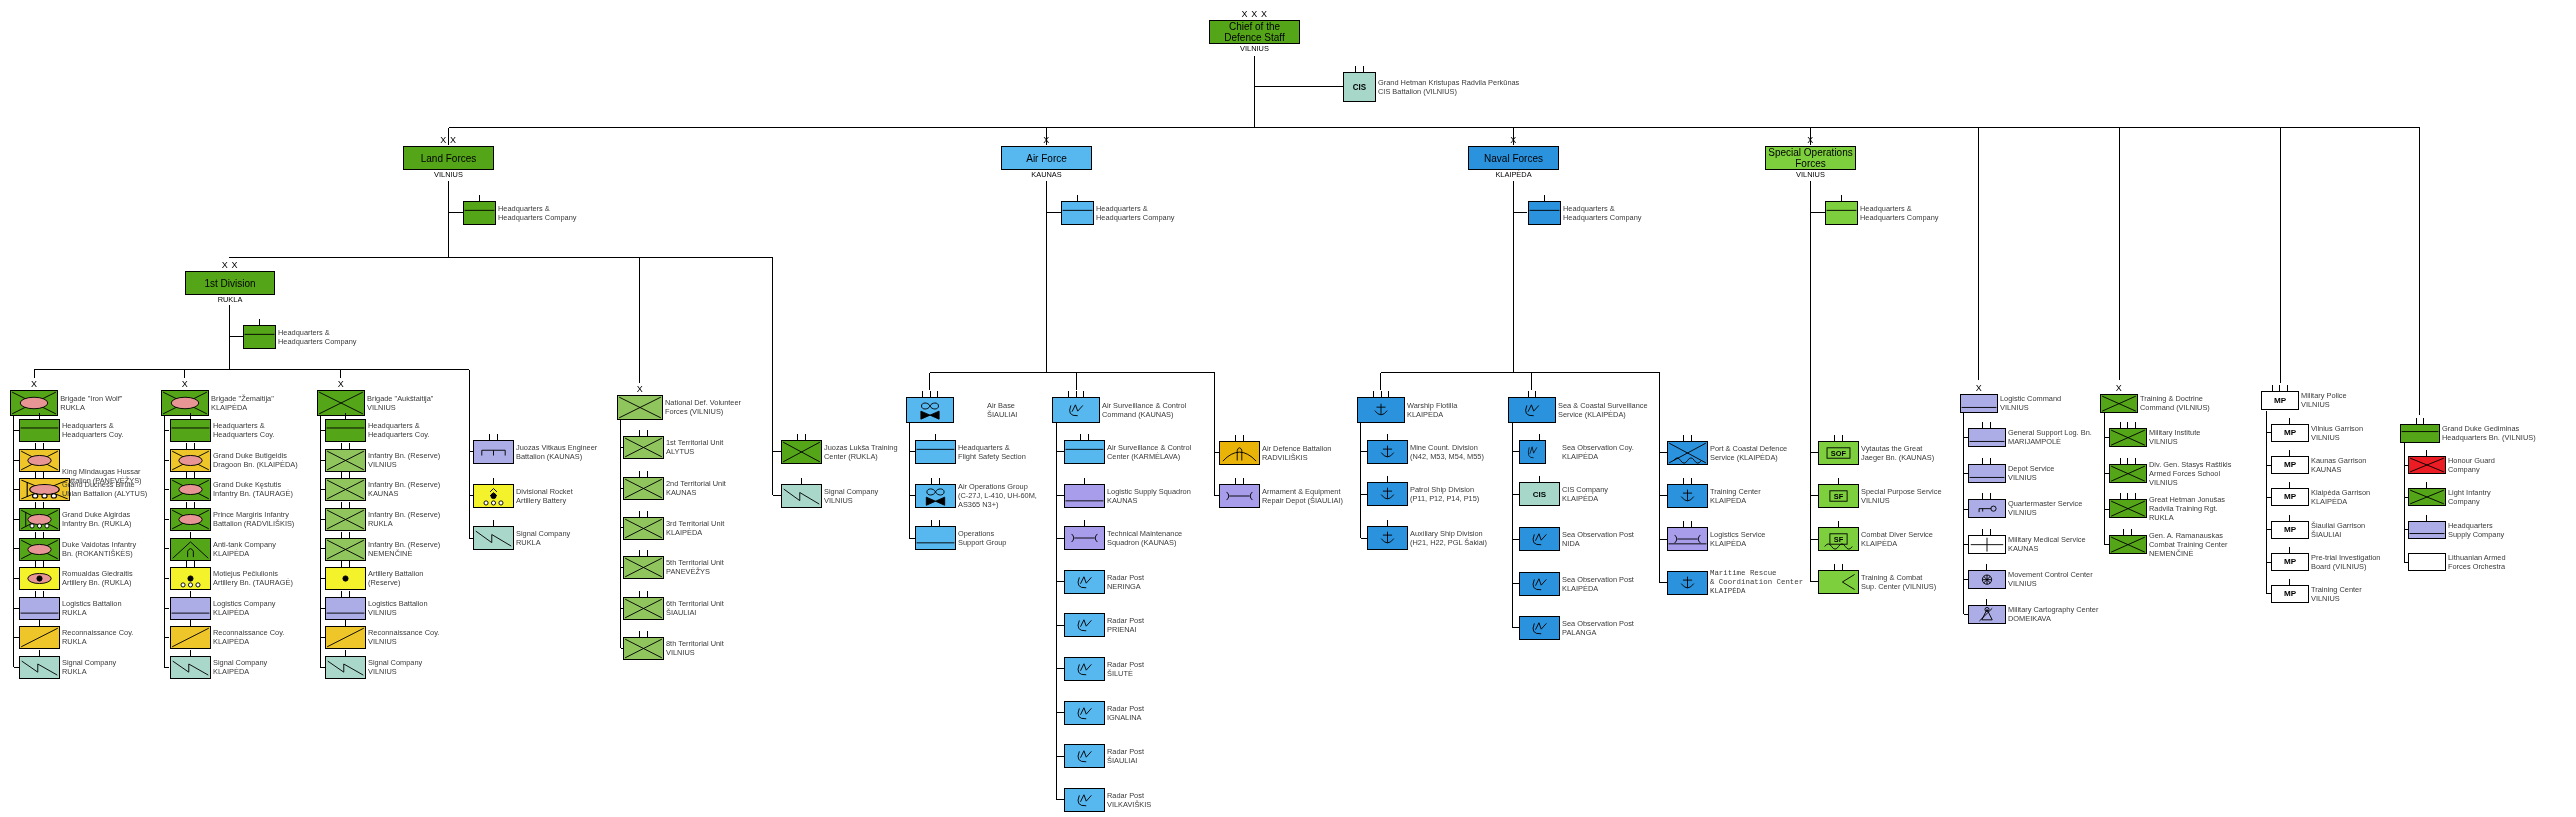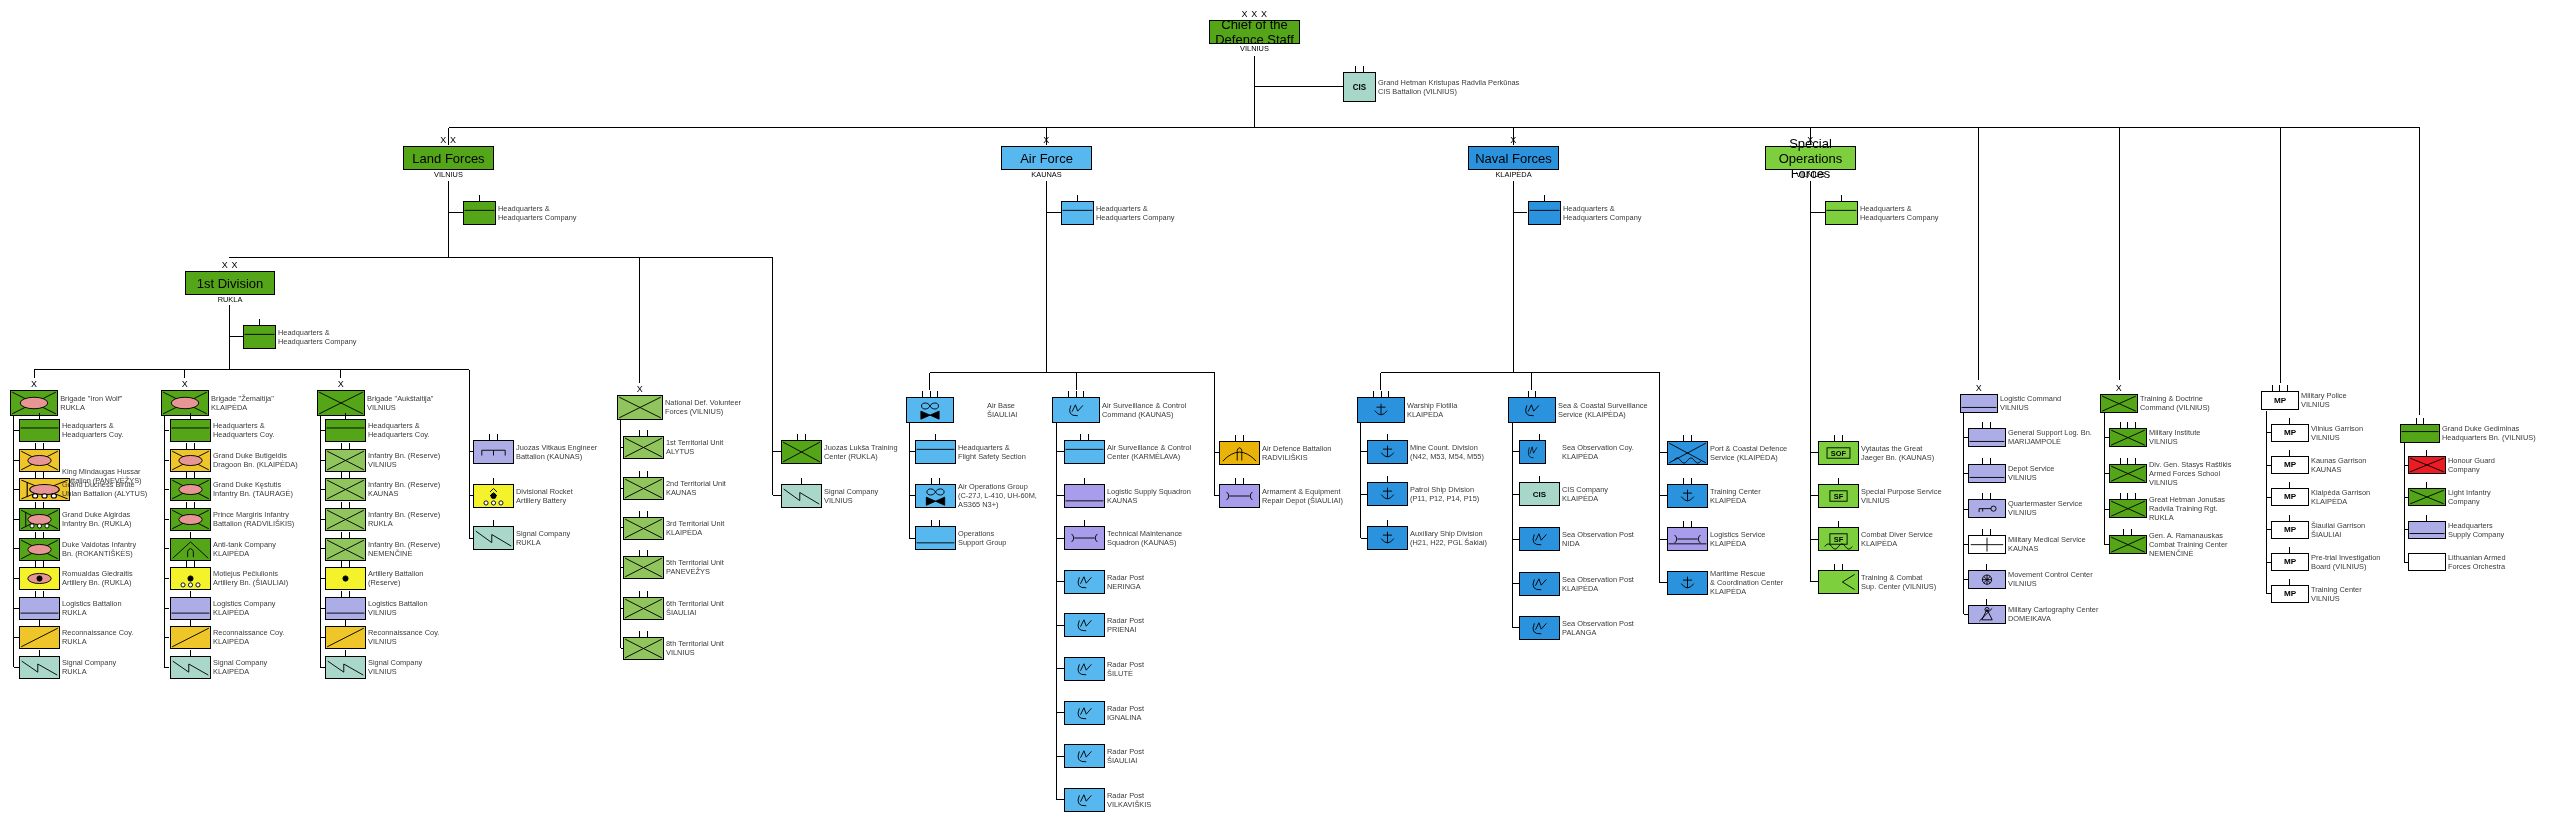--- a/index.html
+++ b/index.html
@@ -6,21 +6,21 @@
   #canvas{position:relative;width:2576px;height:818px;background:#fff;
           font-family:"Liberation Sans",sans-serif;overflow:hidden;}
   .node{position:absolute;border:1.1px solid #000;box-sizing:border-box;background:#fff;}
   .node svg{position:absolute;left:0;top:0;display:block;}
   .edge{position:absolute;background:#000;}
   .tick{position:absolute;width:1.1px;height:5.7px;background:#000;top:-6.8px;}
   .ech{position:absolute;left:50%;transform:translateX(-50%);top:-12.5px;font-size:9px;
        color:#000;white-space:nowrap;letter-spacing:0.6px;}
   .lbl{position:absolute;font-size:7.4px;line-height:9px;color:#3a3a3a;white-space:nowrap;}
   .clbl{position:absolute;left:0;top:0;right:0;bottom:0;display:flex;align-items:center;
-        justify-content:center;font-size:13px;color:#000;text-align:center;}
+        justify-content:center;font-size:10px;color:#000;text-align:center;}
   .city{position:absolute;left:50%;transform:translateX(-50%);font-size:7.4px;color:#000;
         white-space:nowrap;text-align:center;}
 </style>
 </head>
 <body>
 
 <div id="canvas">
     <div class="edge" style="left: 1254px; top: 56px; width: 1.1px; height: 72px;"></div>
     <div class="edge" style="left: 1255px; top: 86px; width: 88px; height: 1.1px;"></div>
     <div class="edge" style="left: 449px; top: 127px; width: 1971px; height: 1.1px;"></div>
@@ -451,21 +451,21 @@
       <svg width="100%" height="100%" viewBox="0 0 68 36" preserveAspectRatio="none">
         <circle stroke="#000" stroke-width="1.6" fill="#000" cx="34" cy="18" r="4.5"></circle>
         <circle stroke="#000" stroke-width="1.6" fill="#fff" cx="21" cy="29" r="3.6"></circle>
         <circle stroke="#000" stroke-width="1.6" fill="#fff" cx="34" cy="29" r="3.6"></circle>
         <circle stroke="#000" stroke-width="1.6" fill="#fff" cx="47" cy="29" r="3.6"></circle>
       </svg>
       <div class="tick" style="left: 15px;"></div>
       <div class="tick" style="left: 22.5px;"></div>
       <div class="lbl" style="left: 42px; top: 1.1px;">
         <div>Motiejus Pečiulionis</div>
-        <div>Artillery Bn. (ŠIAULIAI)</div>
+        <div>Artillery Bn. (TAURAGĖ)</div>
       </div>
     </div>
     <div class="node" style="left: 170px; top: 597px; width: 41px; height: 23px; background: rgb(172, 172, 230);">
       <svg width="100%" height="100%" viewBox="0 0 68 36" preserveAspectRatio="none">
         <line stroke="#000" stroke-width="1.6" fill="none" x1="1" y1="25.919999999999998" x2="67" y2="25.919999999999998"></line>
       </svg>
       <div class="tick" style="left: 19px;"></div>
       <div class="lbl" style="left: 42px; top: 1.1px;">
         <div>Logistics Company</div>
         <div>KLAIPĖDA</div>
@@ -1072,21 +1072,21 @@
         <div>Logistics Service</div>
         <div>KLAIPĖDA</div>
       </div>
     </div>
     <div class="node" style="left: 1667px; top: 571px; width: 41px; height: 24px; background: rgb(43, 147, 222);">
       <svg width="100%" height="100%" viewBox="0 0 68 38" preserveAspectRatio="none">
         <line stroke="#000" stroke-width="1.6" fill="none" x1="34" y1="8" x2="34" y2="27"></line>
         <line stroke="#000" stroke-width="1.6" fill="none" x1="26" y1="14" x2="42" y2="14"></line>
         <path stroke="#000" stroke-width="1.6" fill="none" d="M 23,20 Q 34,35 45,20"></path>
       </svg>
-      <div class="lbl" style="left: 42px; top: -2.8px;">
+      <div class="lbl" style="left: 42px; top: -2.8px; font-family: Liberation Mono, monospace;">
         <div>Maritime Rescue</div>
         <div>&amp; Coordination Center</div>
         <div>KLAIPĖDA</div>
       </div>
     </div>
     <div class="node" style="left: 1818px; top: 441px; width: 41px; height: 24px; background: rgb(126, 207, 62);">
       <svg width="100%" height="100%" viewBox="0 0 68 38" preserveAspectRatio="none">
         <rect stroke="#000" stroke-width="1.6" fill="none" x="14" y="10" width="40" height="18"></rect>
         <text x="34" y="19" text-anchor="middle" dominant-baseline="central" font-size="13" font-weight="bold" fill="#000">SOF</text>
       </svg>

